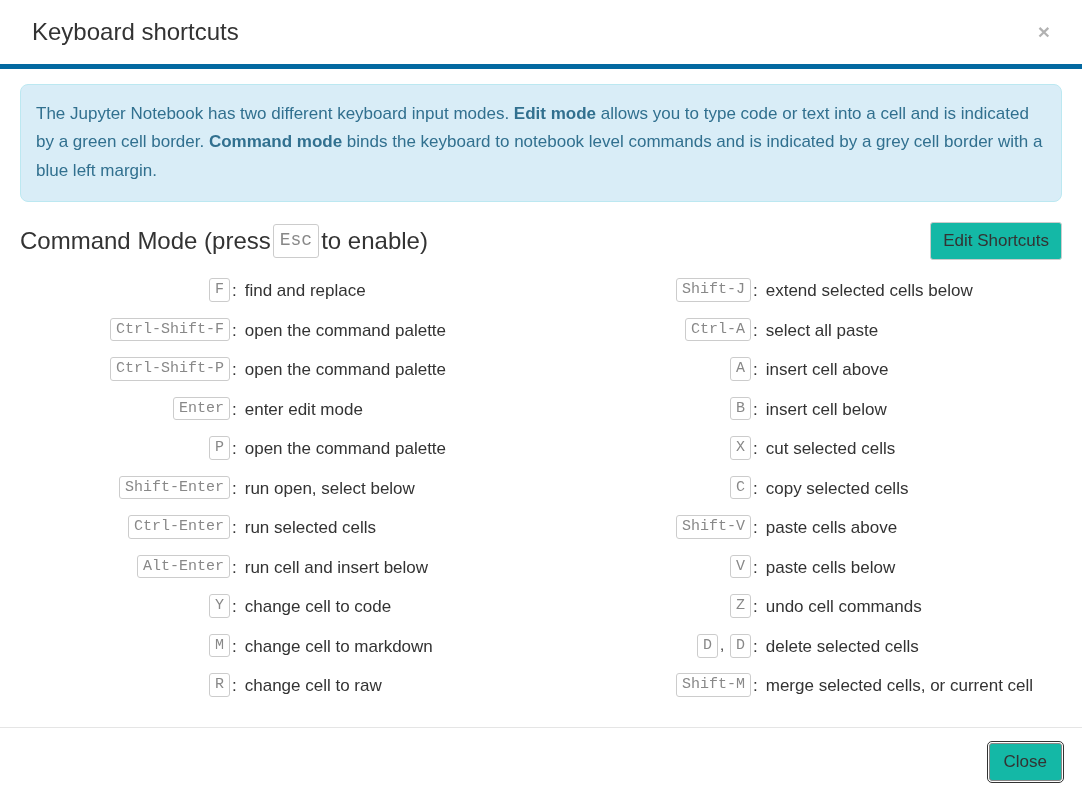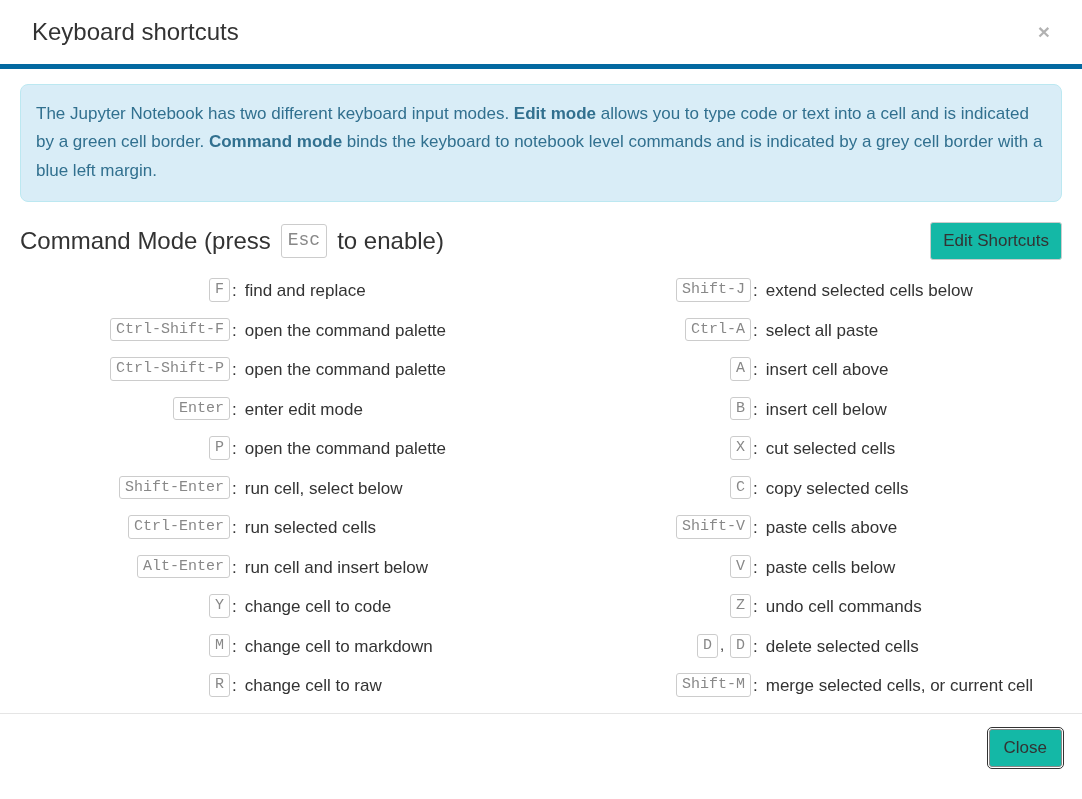--- a/index.html
+++ b/index.html
@@ -62,21 +62,21 @@
   justify-content: space-between;
   align-items: center;
   margin-bottom: 18px;
 }
 .section-title {
   font-size: 24px;
   font-weight: 400;
   color: #333;
   display: flex;
   align-items: center;
-  gap: 10px;
+  gap: 2px;
 }
 .btn {
   background: #14b8a6;
   border: 1px solid #ccc;
   color: #333;
   padding: 6px 12px;
   font-size: 17px;
   border-radius: 3px;
   cursor: pointer;
   line-height: 1.4;
@@ -120,21 +120,21 @@
 .colon {
   font-size: 17px;
   padding: 0 4px 0 2px;
 }
 .key-sep { font-size: 15px; color: #333; padding: 0 2px; }
 .modal-footer {
   padding: 15px 20px 18px;
   border-top: 1px solid #e5e5e5;
   text-align: right;
   position: absolute;
-  bottom: 14px;
+  bottom: 0;
   left: 0;
   right: 0;
   background: #fff;
 }
 .modal-footer .btn {
   font-size: 17px;
   padding: 6px 14px;
   border: 1px solid #888;
   outline: 1px solid #333;
   outline-offset: 1px;
@@ -191,21 +191,21 @@
             <div class="desc-cell">enter edit mode</div>
           </div>
           <div class="shortcut-row">
             <div class="key-cell"><kbd>P</kbd></div>
             <span class="colon">:</span>
             <div class="desc-cell">open the command palette</div>
           </div>
           <div class="shortcut-row">
             <div class="key-cell"><kbd>Shift-Enter</kbd></div>
             <span class="colon">:</span>
-            <div class="desc-cell">run cell, select below</div>
+            <div class="desc-cell">run open, select below</div>
           </div>
           <div class="shortcut-row">
             <div class="key-cell"><kbd>Ctrl-Enter</kbd></div>
             <span class="colon">:</span>
             <div class="desc-cell">run selected cells</div>
           </div>
           <div class="shortcut-row">
             <div class="key-cell"><kbd>Alt-Enter</kbd></div>
             <span class="colon">:</span>
             <div class="desc-cell">run cell and insert below</div>

